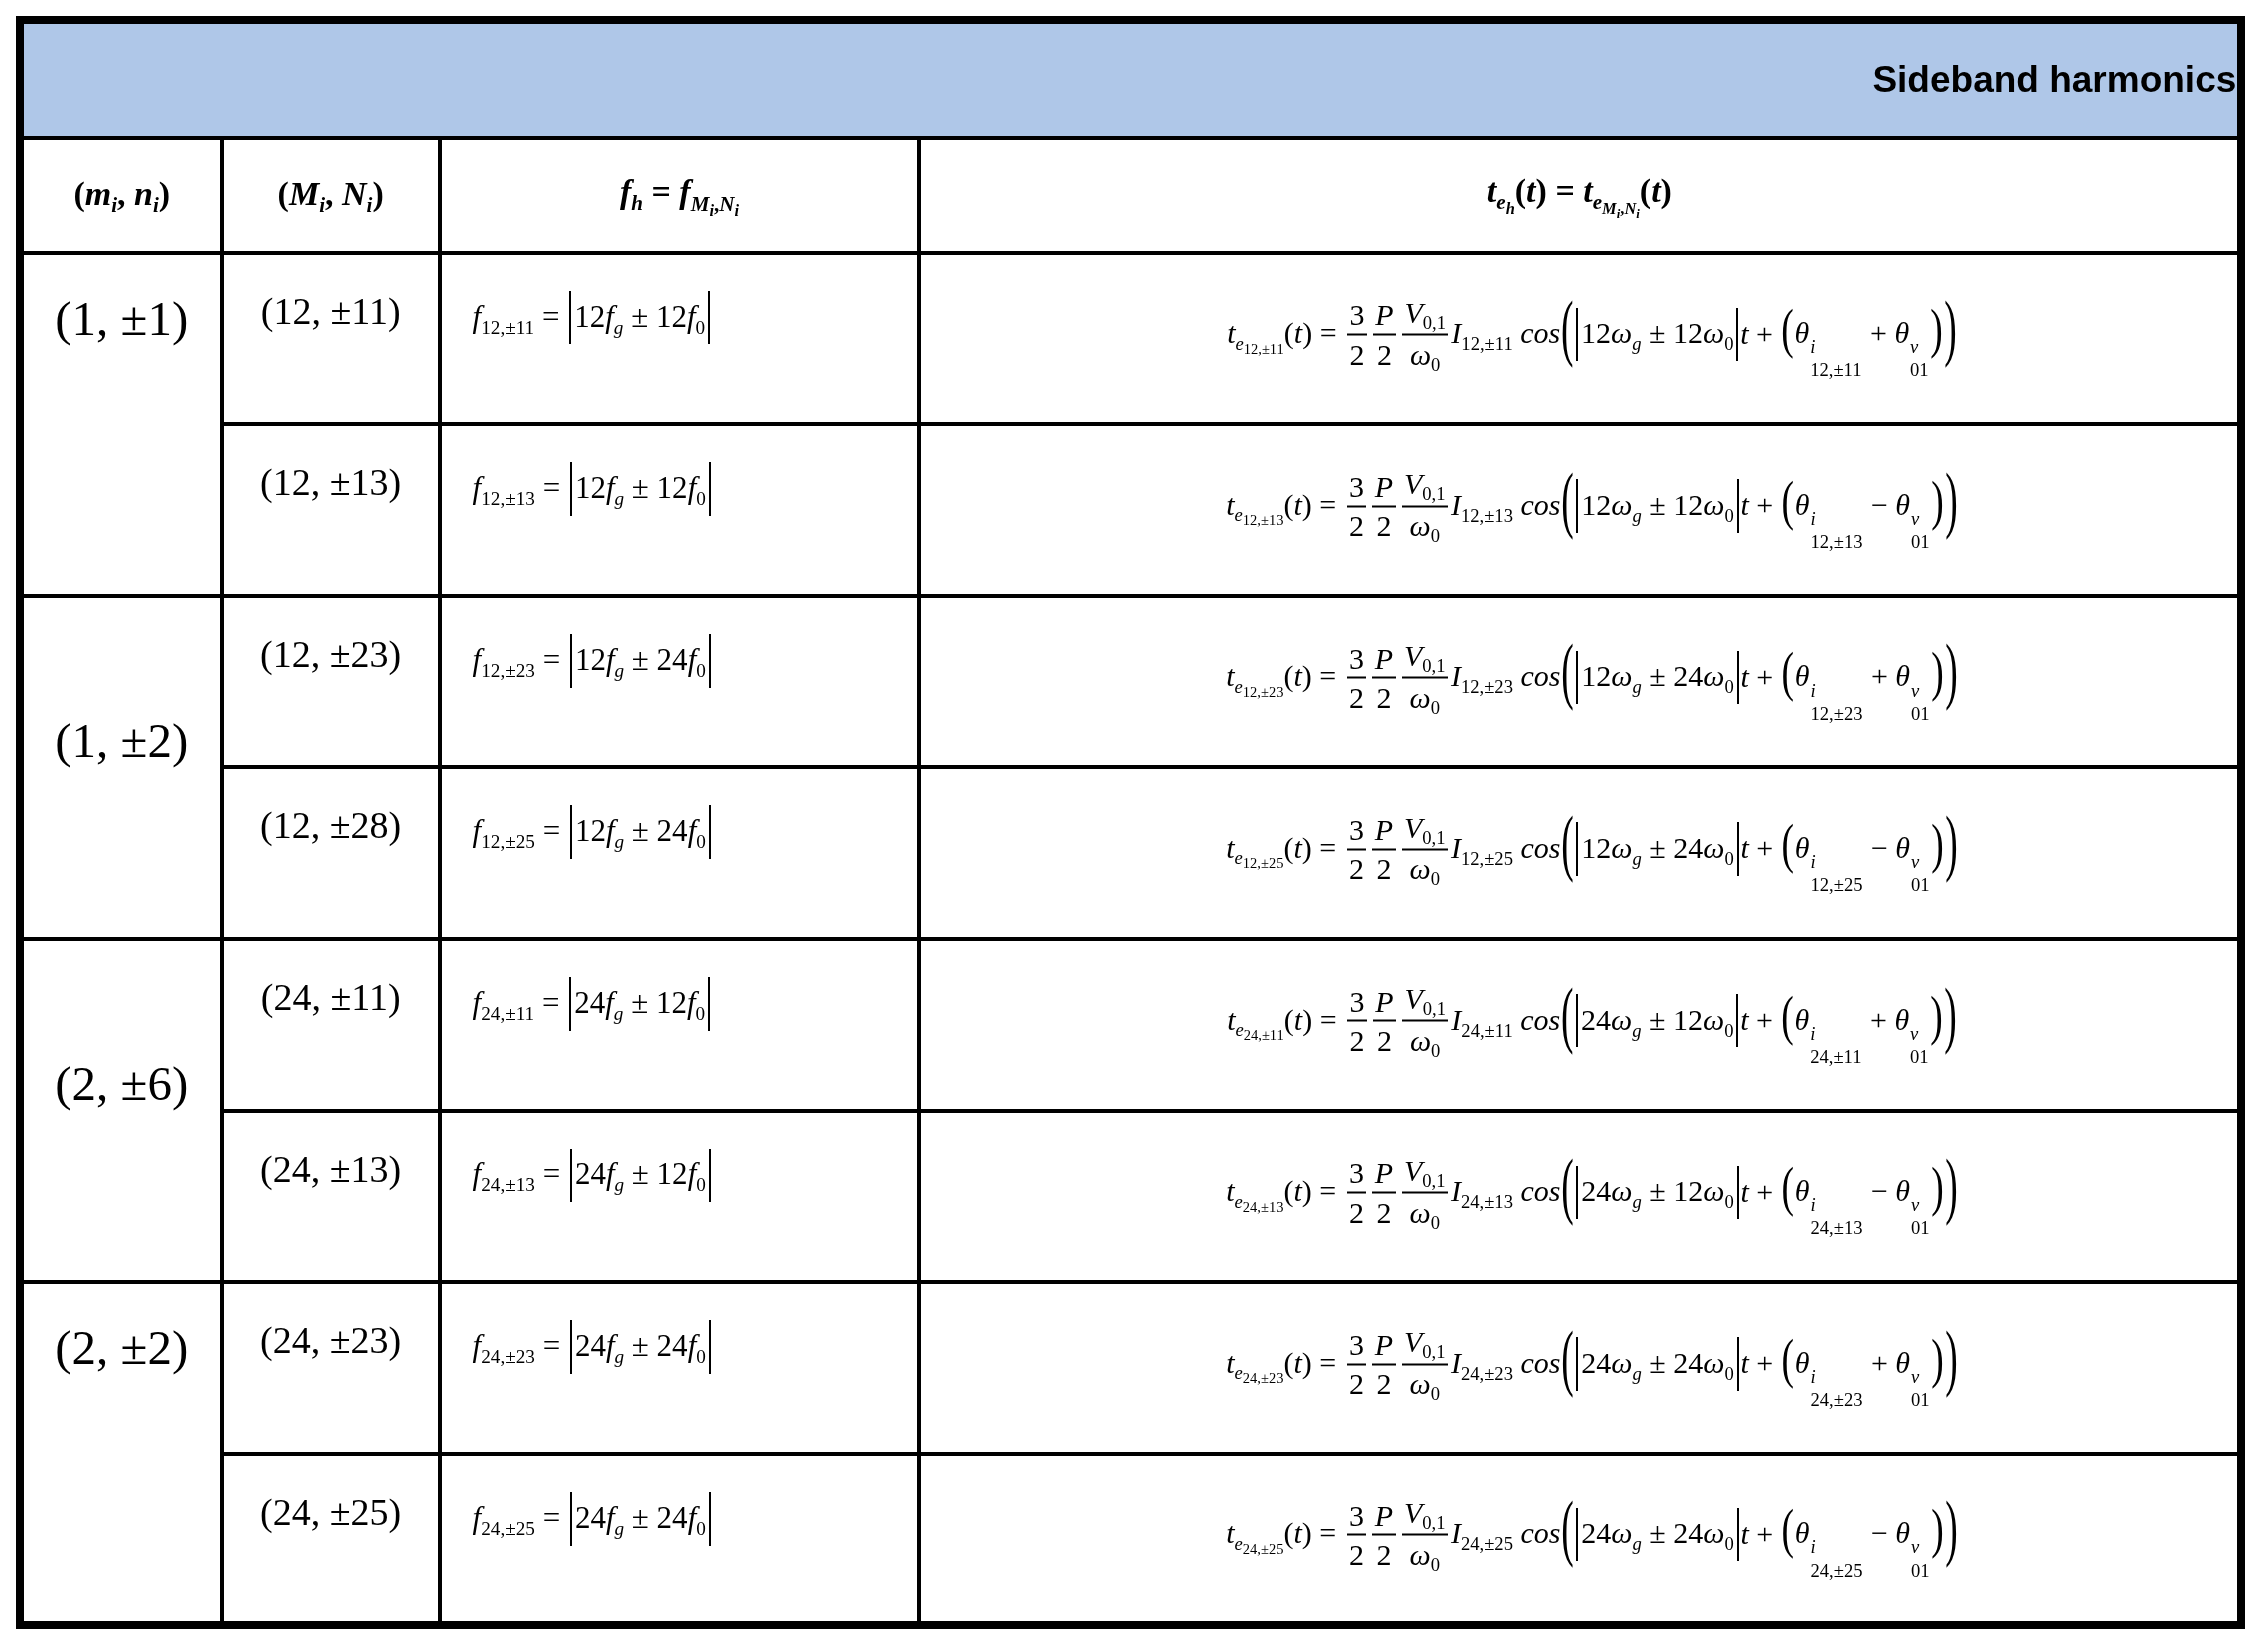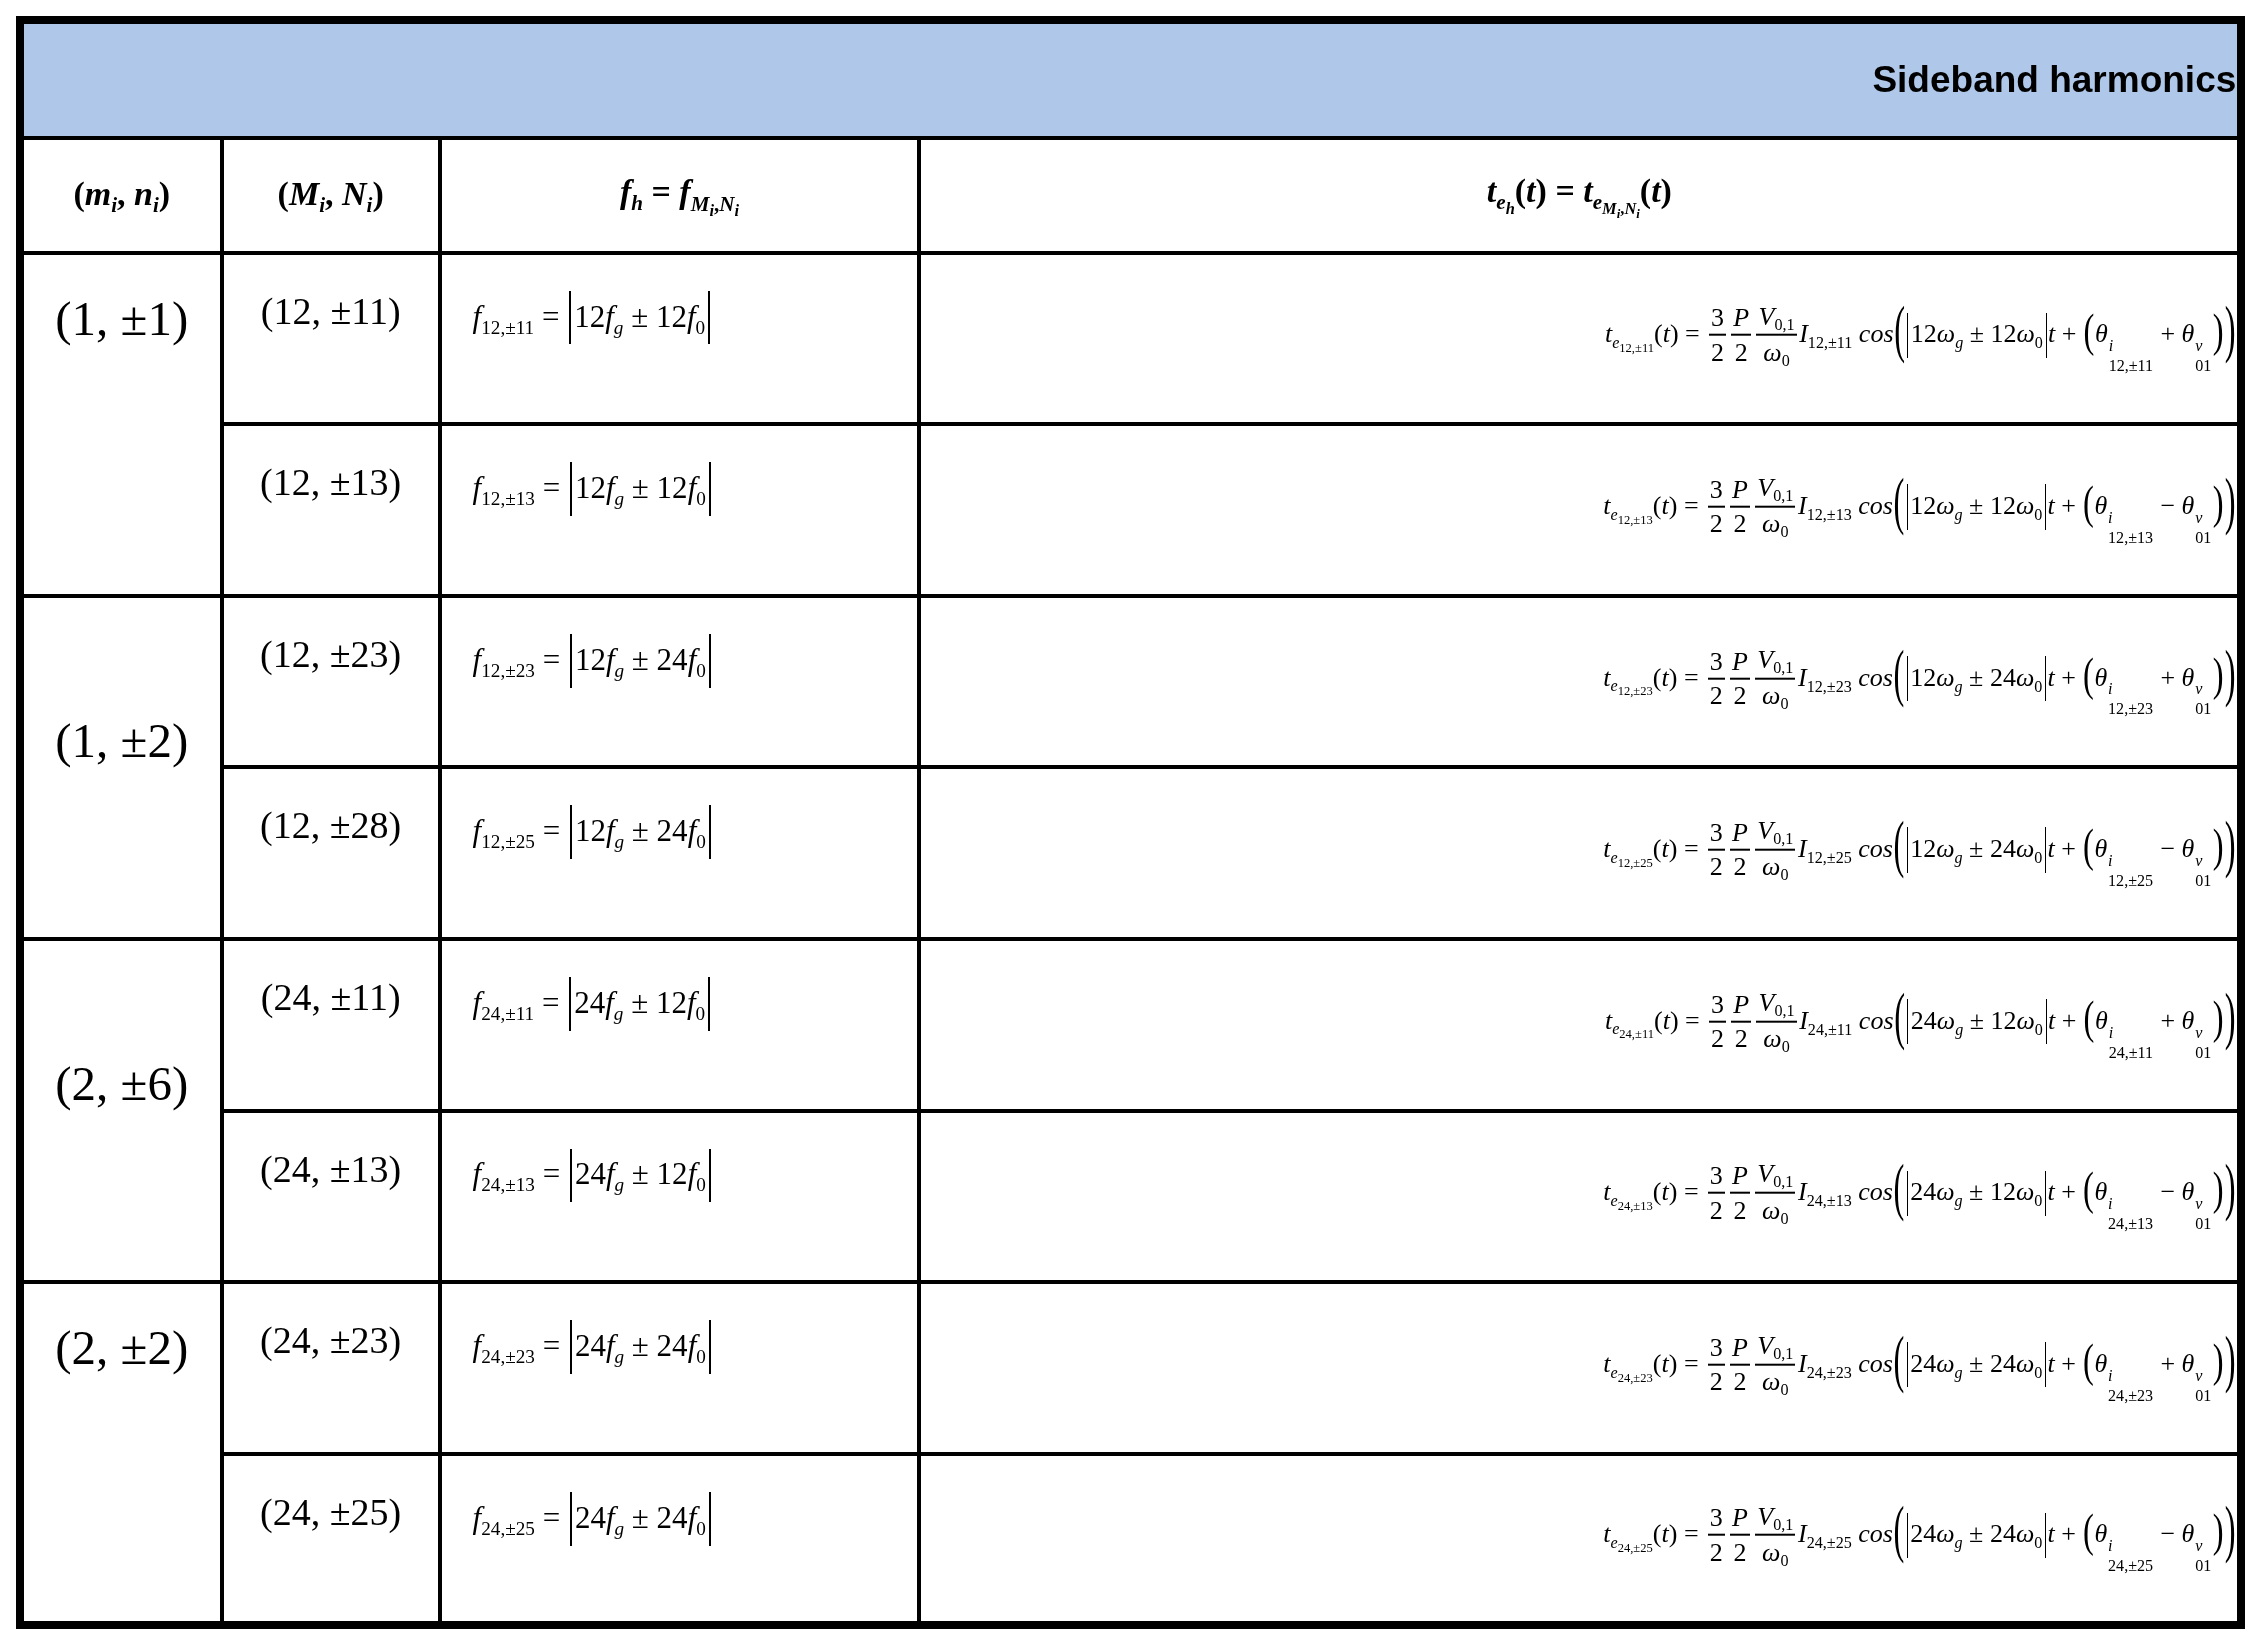--- a/index.html
+++ b/index.html
@@ -15,21 +15,21 @@
 
   tr.hdr th{height:115px;text-align:center;vertical-align:middle;font-size:34px;}
   tr.hdr .math{font-weight:700;margin-top:8px;}
 
   tbody td{height:162px;}
   .gcell{text-align:center;font-size:49px;}
   .gtop{vertical-align:top;padding-top:33px;}
   .gmid{vertical-align:middle;padding-bottom:55px;}
   .cell-MN{text-align:center;vertical-align:top;padding-top:33px;font-size:38px;}
   .cell-f{text-align:left;vertical-align:top;padding-top:36px;padding-left:31px;font-size:31px;}
-  .cell-t{text-align:right;vertical-align:middle;padding-left:27px;font-size:26px;}
+  .cell-t{text-align:center;vertical-align:middle;padding-left:27px;font-size:30px;}
 
   
   .math{font-family:"Liberation Serif","DejaVu Serif",serif;color:#000;white-space:nowrap;line-height:1.25;}
   .math .it{font-style:italic;}
   .math .sub{font-size:0.62em;vertical-align:-0.35em;line-height:1;}
   .math .sub .sub{font-size:0.78em;vertical-align:-0.3em;}
   .math .frac{display:inline-flex;flex-direction:column;align-items:center;vertical-align:middle;
               margin:0 0.10em;line-height:1.15;transform:translateY(-0.05em);}
   .math .frac .num{border-bottom:0.08em solid #000;padding:0 0.08em 0.04em;}
   .math .frac .den{padding-top:0.05em;}

